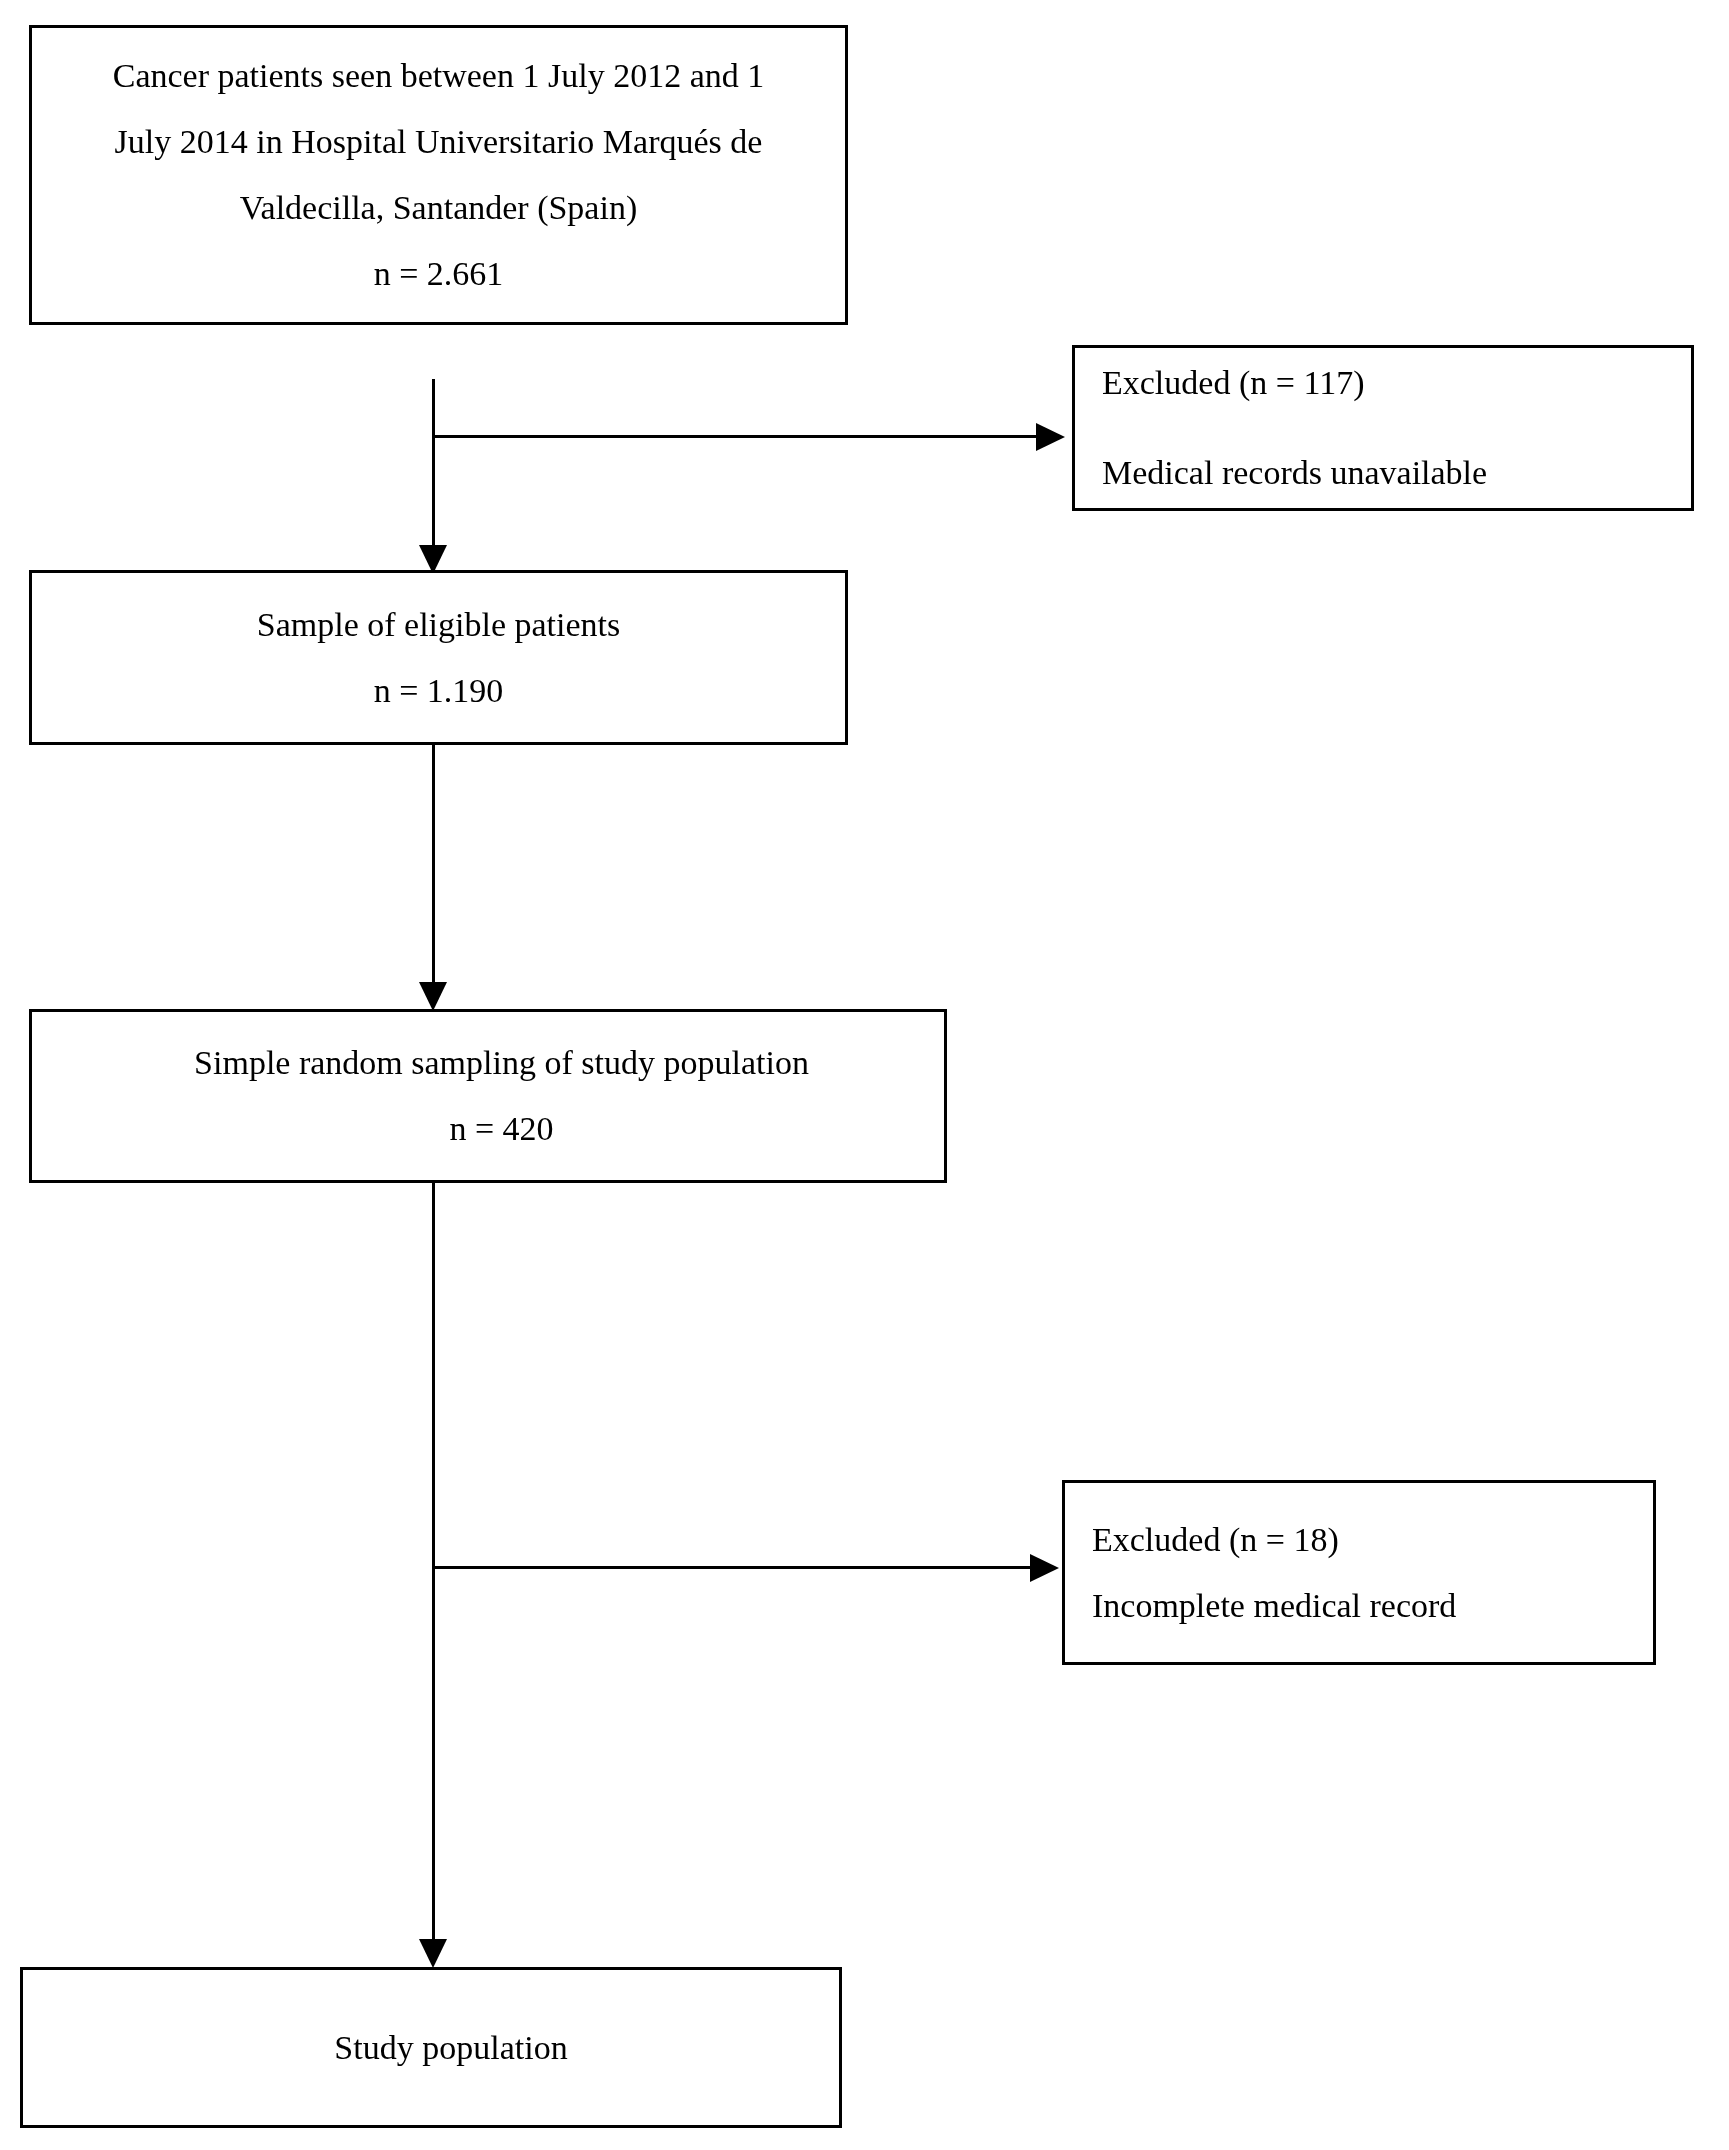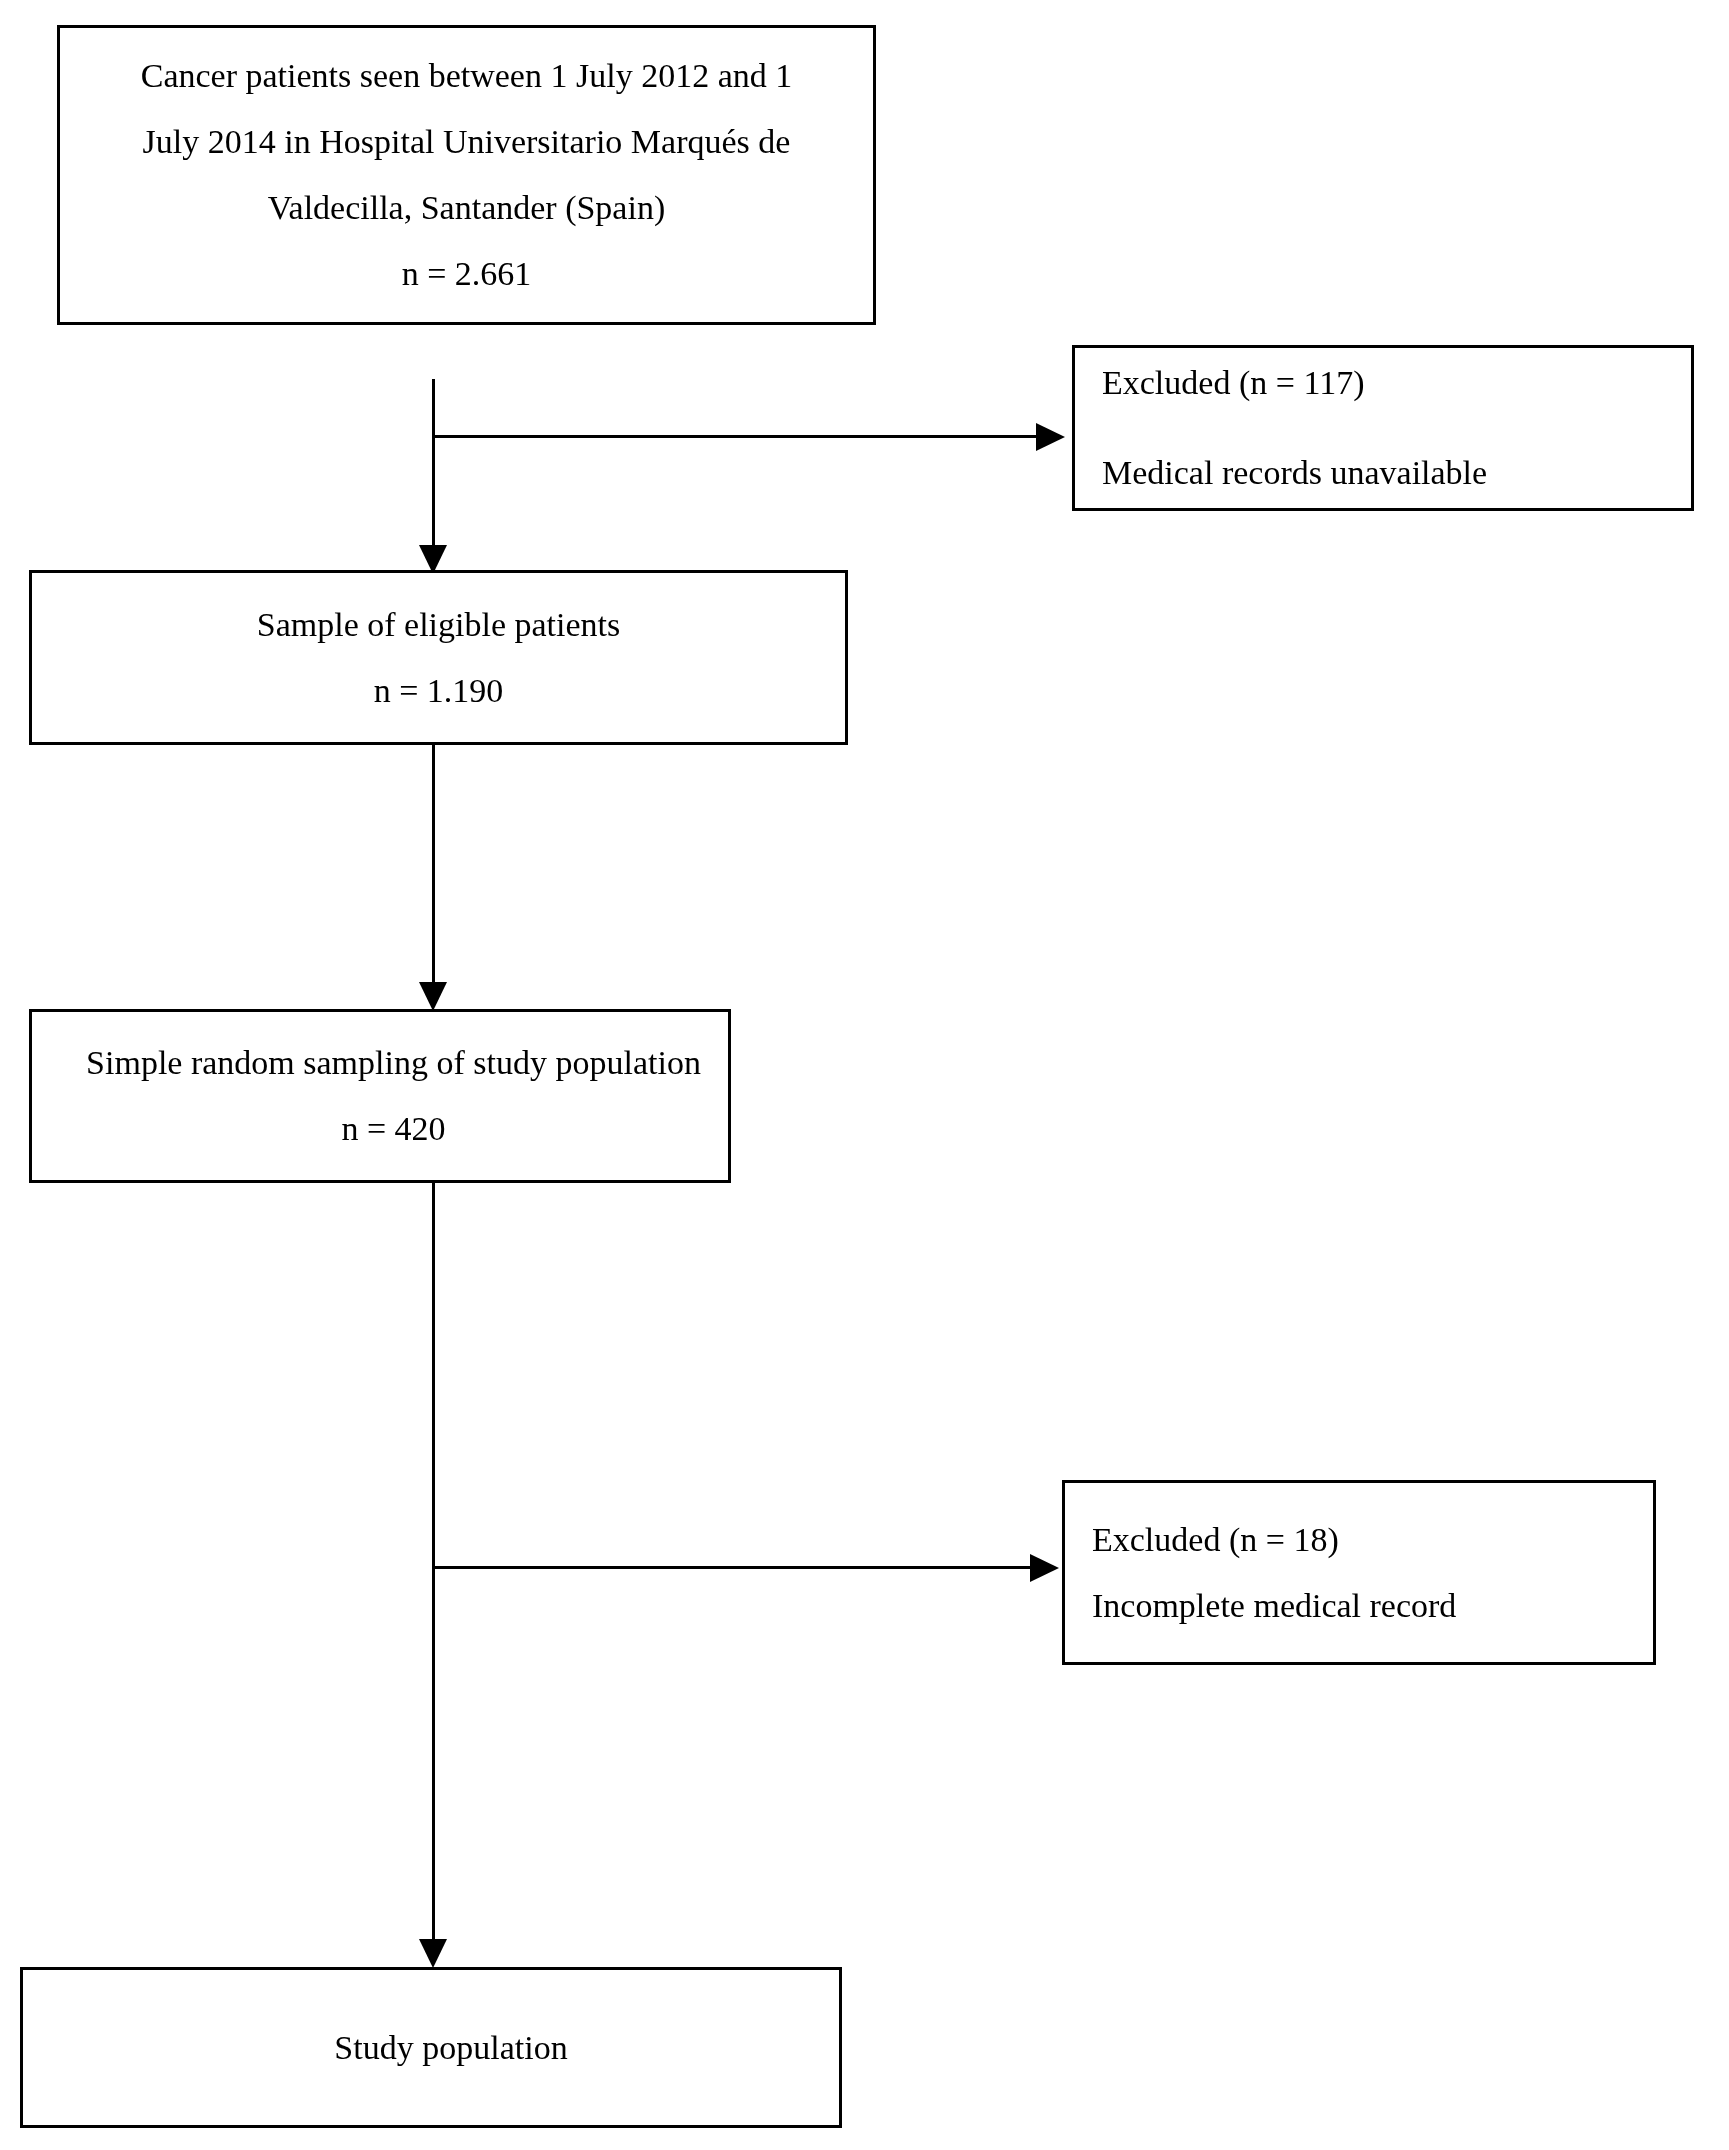--- a/index.html
+++ b/index.html
@@ -23,24 +23,24 @@
     background: #ffffff;
     display: flex;
     flex-direction: column;
     justify-content: center;
     font-size: 34px;
     line-height: 66px;
   }
   .box.center { text-align: center; }
   .box.leftalign { text-align: left; padding-left: 27px; padding-right: 12.3px; }
 
-  .box-source   { left: 29px;   top: 24.5px;   width: 819px; height: 300px; margin-left: 28px; }
+  .box-source   { left: 29px;   top: 24.5px;   width: 819px; height: 300px; }
   .box-excl1    { left: 1072px; top: 345px;  width: 622px; height: 166px; gap: 24px; }
   .box-eligible { left: 29px;   top: 570px;  width: 819px; height: 175px; }
-  .box-sampling { left: 29px;   top: 1009px; width: 702px; height: 174px; padding-left: 27px; }
+  .box-sampling { left: 29px;   top: 1009px; width: 918px; height: 174px; padding-left: 27px; }
   .box-excl2    { left: 1062px; top: 1480px; width: 594px;  height: 185px; }
   .box-study    { left: 20px;   top: 1967px; width: 822px; height: 161px; padding-left: 40px; }
 
   .cline {
     position: absolute;
     background: #000000;
   }
   .vline1 { left: 432px; top: 379px;  width: 3.1px;  height: 191px; }
   .hline1 { left: 433px; top: 435px;  width: 605px; height: 3.1px; }
   .vline2 { left: 432px; top: 745px; width: 3.1px;  height: 242px; }

